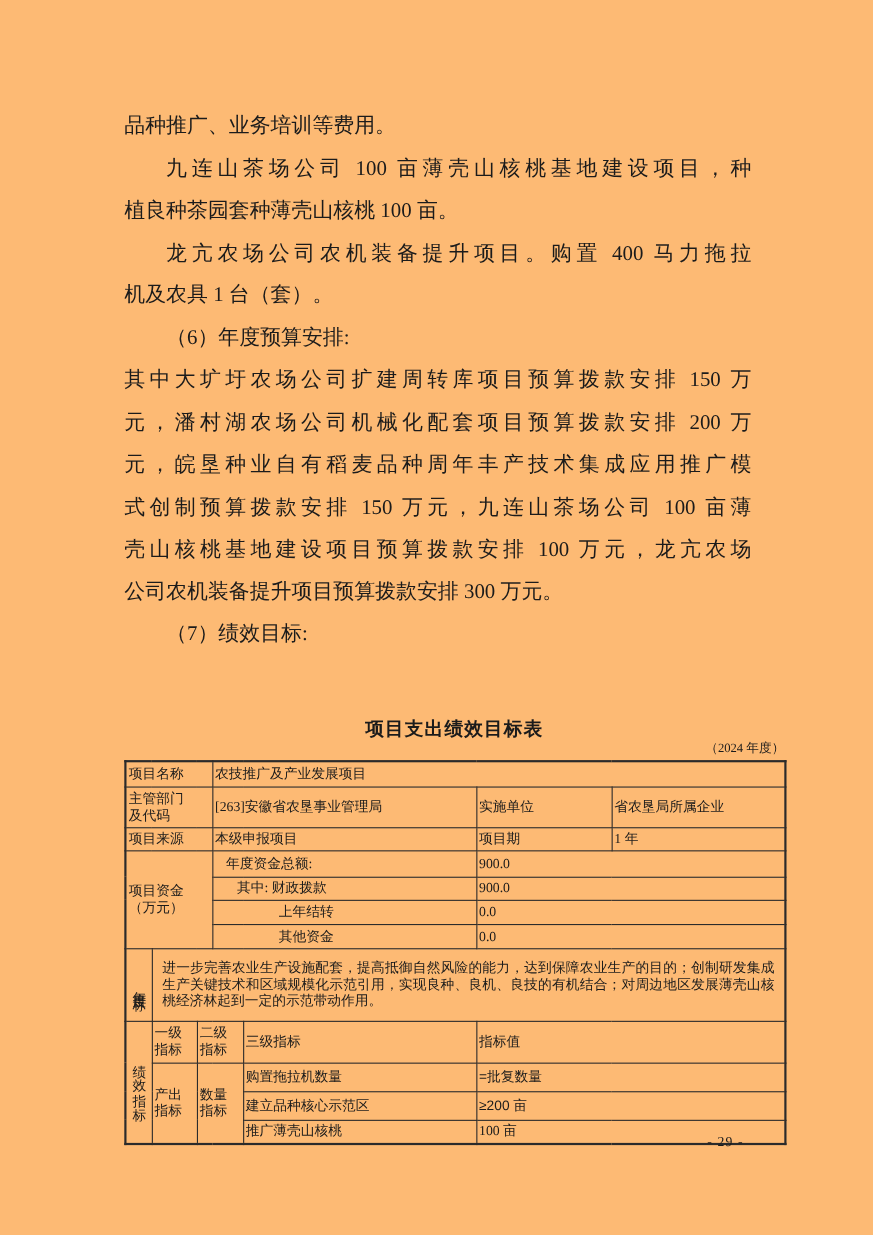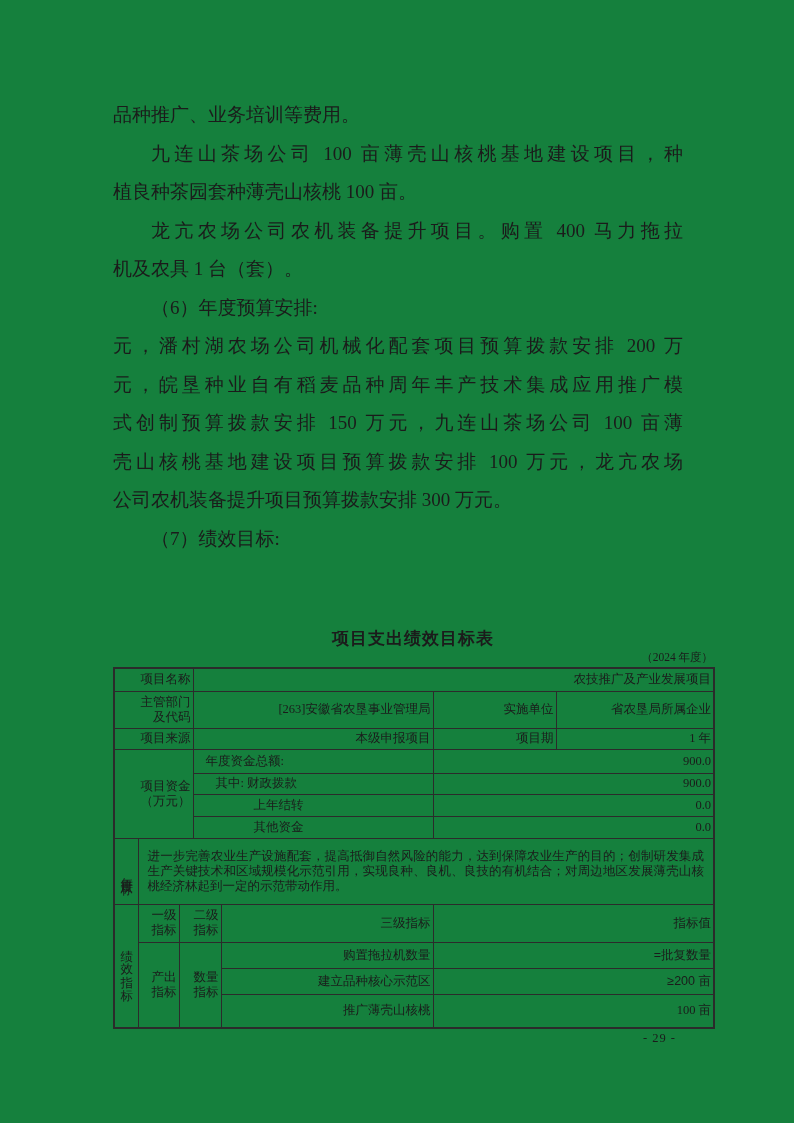--- a/index.html
+++ b/index.html
@@ -1,47 +1,47 @@
 <!DOCTYPE html>
 <html><head>
 <meta charset="utf-8">
 <style>
   html,body { margin:0; padding:0; background:#e9e9e9; }
   .page {
     position:relative; width:794px; height:1123px; margin:0 auto;
-    background:#15803d; overflow:hidden;
+    background:#fdba74; overflow:hidden;
     font-family:"Liberation Serif","DejaVu Serif",serif;
     color:#1b1b1b;
   }
   
   .content { position:absolute; left:113px; top:96px; width:570px; }
   .line {
     font-size:19px; line-height:38.5px; height:38.5px;
     text-align:justify; text-align-last:justify;
     white-space:normal; overflow:hidden;
   }
   .line.end { text-align-last:left; }
   .line.ind { text-indent:2em; }
   
-  .tablewrap { position:absolute; left:113px; top:627px; width:600px; }
+  .tablewrap { position:absolute; left:113px; top:651px; width:600px; }
   .tbl-title {
     font-family:"Liberation Sans","DejaVu Sans",sans-serif;
     font-weight:bold; font-size:17px; line-height:23px;
     text-align:center; letter-spacing:1px;
   }
   .tbl-subtitle { font-size:11.5px; line-height:15px; text-align:right; margin-bottom:2px; }
   table.perf {
     border-collapse:collapse; width:600px; table-layout:fixed;
     border:2px solid #2b2b2b;
   }
   table.perf td {
     border:1px solid #2b2b2b; font-size:12.5px; line-height:15px;
     padding:1px 2px; overflow:hidden; vertical-align:middle;
   }
-  .c  { text-align:right; }
+  .c  { text-align:left; }
   .l  { text-align:left; }
   .pre { white-space:pre-line; }
   .pad1 { padding-left:12px !important; }
   .pad2 { padding-left:22px !important; }
   .pad3 { padding-left:60px !important; }
   td.vert {
     writing-mode:vertical-rl; text-orientation:upright;
     text-align:center; padding:0 !important; letter-spacing:2px;
   }
   td.vert.sp { letter-spacing:13px; }
@@ -49,39 +49,40 @@
     text-align:justify; padding:3px 9px 3px 9px !important;
     line-height:17.5px; vertical-align:middle;
   }
   td.bd {
     font-family:"Liberation Sans","DejaVu Sans",sans-serif;
     font-weight:normal; font-size:12px;
   }
   tr.r1{height:23px} tr.r2{height:37px} tr.r3{height:21px}
   tr.r4{height:24px} tr.r5{height:21px} tr.r6{height:22px} tr.r7{height:22px}
   tr.r8{height:66px} tr.r9{height:38px}
-  tr.r10{height:26px} tr.r11{height:26px} tr.r12{height:34px}
+  tr.r10{height:26px} tr.r11{height:26px} tr.r12{height:22px}
   
   .pagenum {
     position:absolute; top:1031px; right:118px;
     font-size:12.5px; letter-spacing:1px;
   }
 </style>
 </head>
 <body>
 
 <div class="page">
 
   <div class="content">
     <div class="line end">品种推广、业务培训等费用。</div>
     <div class="line ind">九连山茶场公司 100 亩薄壳山核桃基地建设项目，种</div>
     <div class="line end">植良种茶园套种薄壳山核桃 100 亩。</div>
     <div class="line ind">龙亢农场公司农机装备提升项目。购置 400 马力拖拉</div>
     <div class="line end">机及农具 1 台（套）。</div>
     <div class="line ind end">（6）年度预算安排:</div>
+    <div class="line">其中大圹圩农场公司扩建周转库项目预算拨款安排 150 万</div>
     <div class="line">元，潘村湖农场公司机械化配套项目预算拨款安排 200 万</div>
     <div class="line">元，皖垦种业自有稻麦品种周年丰产技术集成应用推广模</div>
     <div class="line">式创制预算拨款安排 150 万元，九连山茶场公司 100 亩薄</div>
     <div class="line">壳山核桃基地建设项目预算拨款安排 100 万元，龙亢农场</div>
     <div class="line end">公司农机装备提升项目预算拨款安排 300 万元。</div>
     <div class="line ind end">（7）绩效目标:</div>
   </div>
 
   <div class="tablewrap">
     <div class="tbl-title">项目支出绩效目标表</div>

